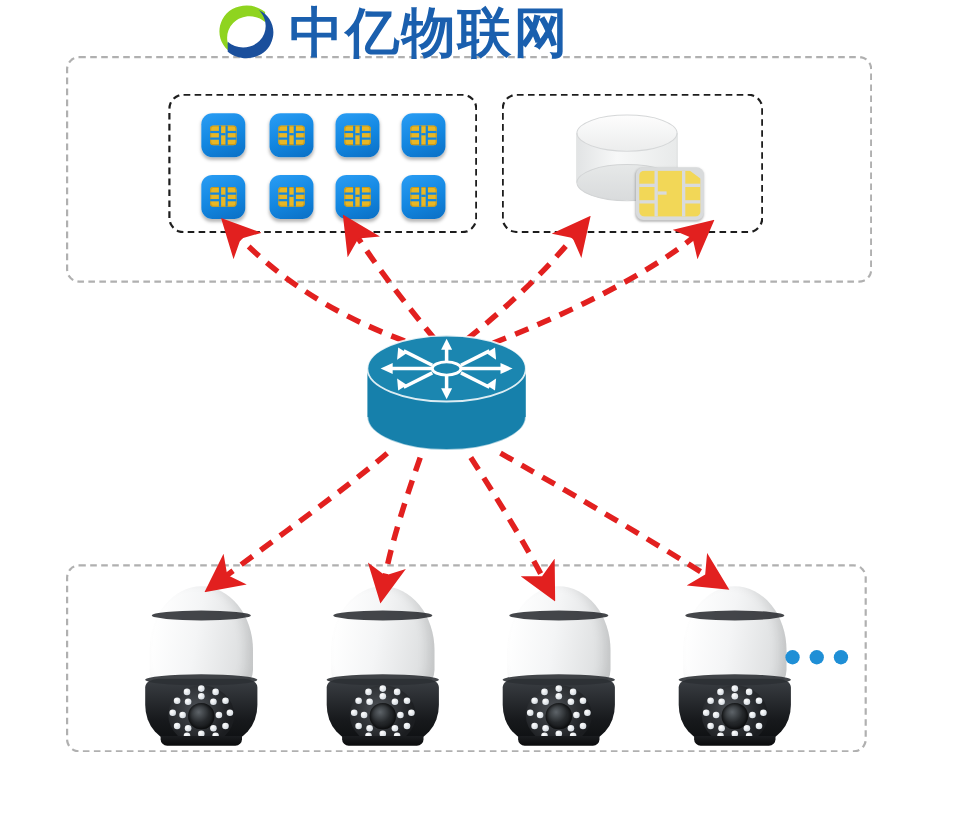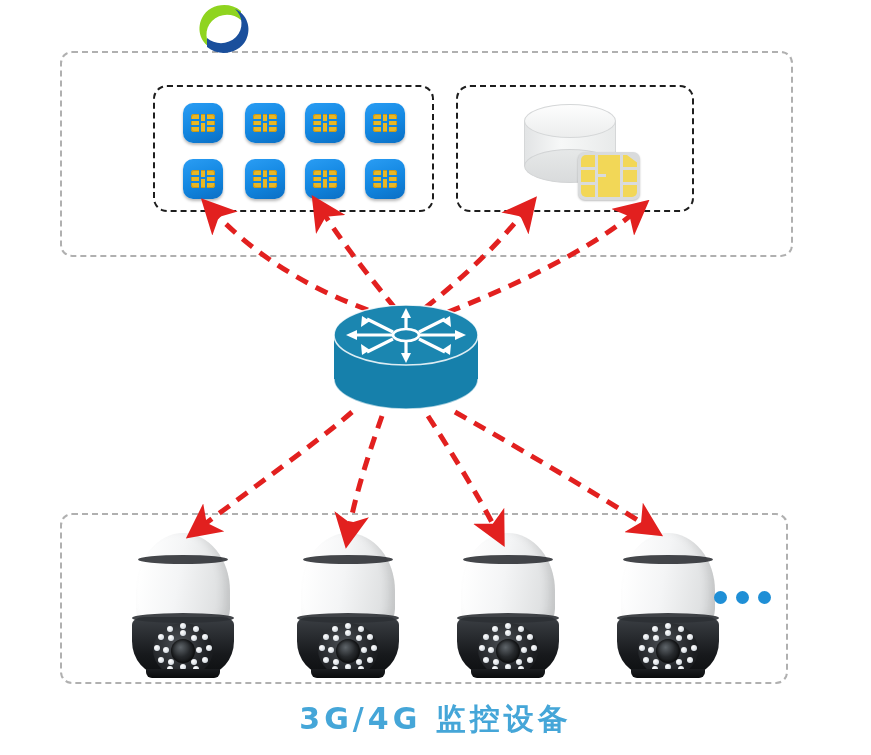--- a/index.html
+++ b/index.html
@@ -104,20 +104,21 @@
   <div class="outer-box" style="left:60px;top:513px;width:728px;height:171px;"></div>
 
   <div id="logo">
     <div id="logo-mark">
       <svg width="62" height="62" viewBox="0 0 62 62" aria-hidden="true">
         <path d="M48 13 C36 3 16 6 9 20 C3 32 8 46 20 51 C12 44 11 31 19 23 C27 15 40 15 48 22 Z" fill="#8fd41f"></path>
         <path d="M14 49 C26 59 46 56 53 42 C59 30 54 16 42 11 C50 18 51 31 43 39 C35 47 22 47 14 40 Z" fill="#1a4f9c"></path>
         <circle cx="31" cy="31" r="8" fill="#ffffff" opacity="0.55"></circle>
       </svg>
     </div>
+    <div id="logo-text">中亿物联网</div>
   </div>
 
   <div>
     <div class="sim" style="left:183px;top:103px;">
       <div class="chip">
         <i class="h1"></i>
           <i class="h2"></i>
           <i class="h3"></i>
           <i class="h4"></i>
           <i class="v1"></i>
@@ -402,15 +403,14 @@
     </div>
     <div class="foot"></div>
   </div>
 
   <div id="dots">
     <span></span>
     <span></span>
     <span></span>
   </div>
 
-  <div id="caption">3G/4G 监控设备</div>
 
 </div>
 
 </body></html>

